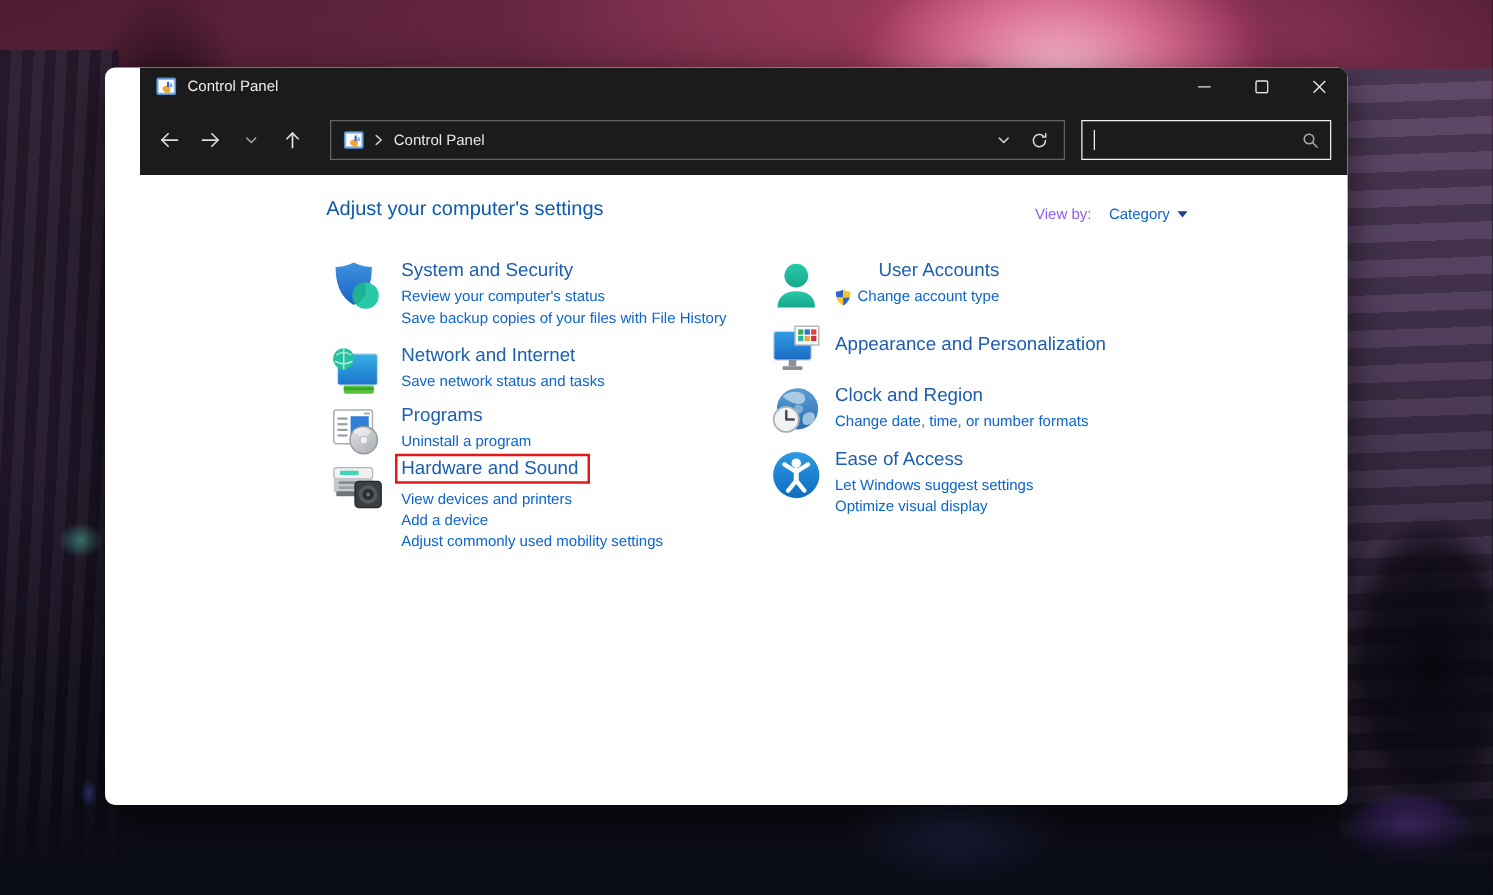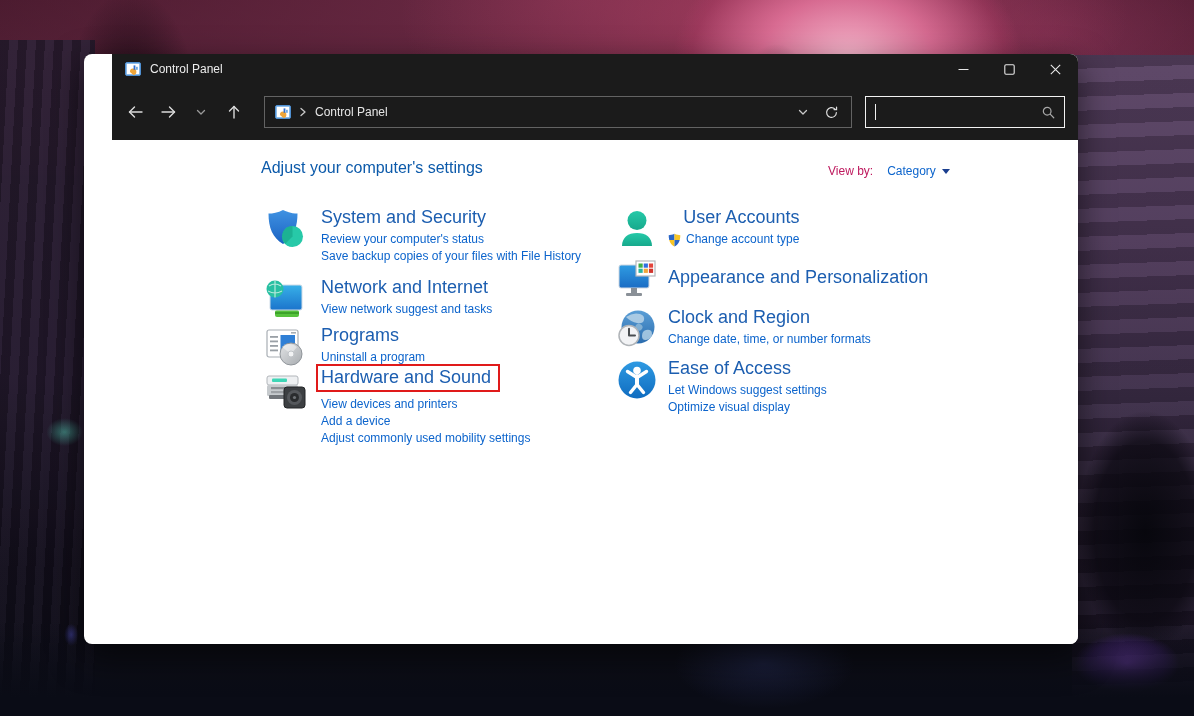--- a/index.html
+++ b/index.html
@@ -65,33 +65,33 @@
     display:flex; align-items:center; padding:0 8px 0 9px; }
   .search-input { flex:1; background:transparent; border:none; outline:none; color:#eee; font-size:12px;
     caret-color:#fff; font-family:"Liberation Sans",sans-serif; }
   .caret { width:1px; height:16px; background:#f0f0f0; animation:blink 1.1s step-end infinite; }
   @keyframes blink { 50% { opacity:0; } }
 
   
   .content { position:relative; height:504px; background:var(--content-bg,#fff); }
   .heading { position:absolute; left:149px; top:19px; font-size:16px; color:var(--heading-blue,#0c5aaa); }
   .viewby { position:absolute; left:716px; top:24px; font-size:12px; display:flex; align-items:center; }
-  .viewby-label { color:#be185d; }
+  .viewby-label { color:#8b5cf6; }
   .viewby-value { color:var(--link-blue,#0c64cc); margin-left:14px; }
   .viewby-caret { width:0; height:0; margin-left:6px; border-left:4.5px solid transparent;
     border-right:4.5px solid transparent; border-top:5px solid #1a3f8f; }
 
   .col { position:absolute; top:68px; }
   .col.left { left:152px; width:345px; }
   .col.right { left:504px; width:380px; }
   .cat-row { display:flex; align-items:flex-start; }
   .col.left .cat-row .cat-text { margin-left:15px; }
   .col.right .cat-row .cat-text { margin-left:10px; }
   .cat-icon { width:42px; height:42px; flex:0 0 auto; }
-  .cat-title { display:inline-block; font-size:18px; color:var(--title-blue,#1c5eb0); text-decoration:none; margin-top:-1px; }
+  .cat-title { display:inline-block; font-size:15px; color:var(--title-blue,#1c5eb0); text-decoration:none; margin-top:-1px; }
   .cat-title.boxed { border:2px solid var(--annotation-red,#e01a1a); padding:1px 7px 2px 3px; margin:-4px 0 1px -5px; }
   .cat-links { margin-top:3px; }
   .cat-link { display:flex; align-items:center; font-size:12px; color:var(--link-blue,#0c64cc);
     line-height:17px; text-decoration:none; }
   .cat-link .uac { margin-right:5px; }
   .r1 { margin-bottom:13px; } .r2 { margin-bottom:6px; } .r3 { margin-bottom:16px; }
   .q1 { margin-bottom:9px;text-align:right; } .q2 { margin-bottom:7px; } .q3 { margin-bottom:9px; }
 </style>
 </head>
 <body>
@@ -235,21 +235,21 @@
             </defs>
           <rect x="11" y="32" width="24" height="7" rx="2" fill="#56c23c"></rect>
           <rect x="11" y="34" width="24" height="2" fill="#3da32a"></rect>
           <rect x="6" y="7" width="32" height="25" rx="2" fill="url(#gnm)" stroke="#cfdce8" stroke-width="1"></rect>
           <circle cx="11" cy="11" r="8.5" fill="#28c0a2"></circle>
           <path d="M5 8 q6 -4 12 0 M4 13 q7 4 14 0 M11 2.5 v17" stroke="#d8f2ea" stroke-width="1.2" fill="none" opacity="0.8"></path>
         </svg>
         <div class="cat-text">
           <a class="cat-title" href="#">Network and Internet</a>
           <div class="cat-links">
-            <a class="cat-link" href="#">View network suggest and tasks</a>
+            <a class="cat-link" href="#">Save network status and tasks</a>
           </div>
         </div>
       </div>
 
       <div class="cat-row">
         <svg class="cat-icon" viewBox="0 0 42 42">
           <defs>
               <linearGradient id="gcd" x1="0" y1="0" x2="1" y2="1">
                 <stop offset="0" stop-color="#e2e4e6"></stop>
                 <stop offset="1" stop-color="#a8acb0"></stop>

